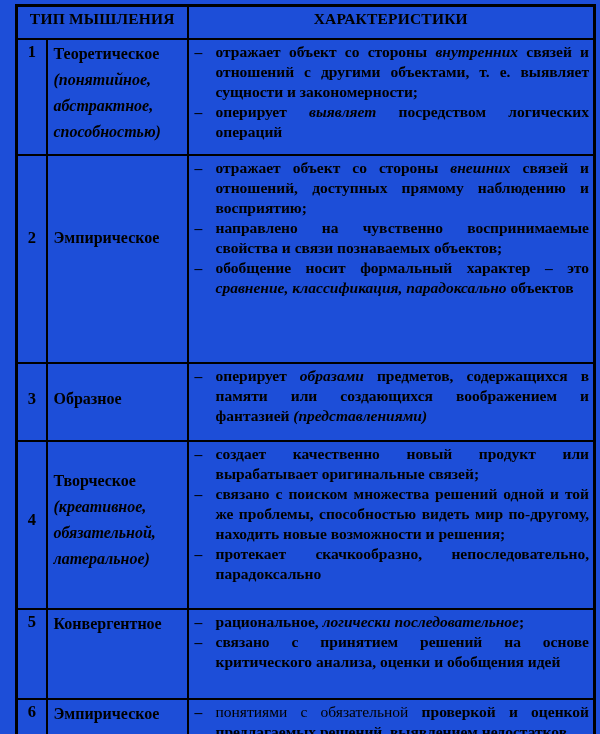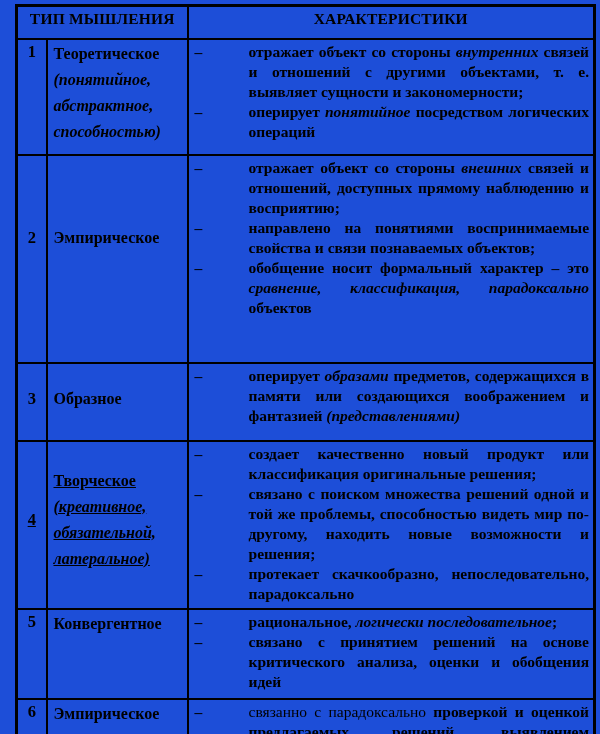--- a/index.html
+++ b/index.html
@@ -63,37 +63,36 @@
     font-weight: bold;
     font-size: 16px;
     line-height: 26px;
     padding: 1px 3px 1px 6px;
   }
   .type-subtitle { font-style: italic; }
 
   
   .row-2 .num-cell, .row-2 .name-cell { vertical-align: middle; padding-bottom: 44px; }
   .row-3 .num-cell, .row-3 .name-cell { vertical-align: middle; padding-bottom: 8px;  }
-  .row-4 .num-cell, .row-4 .name-cell { vertical-align: middle; padding-bottom: 12px; text-decoration: underline; }
+  .row-4 .num-cell, .row-4 .name-cell { vertical-align: middle; padding-bottom: 12px; }
 
   .chars-cell {
     font-size: 15.5px;
     font-weight: bold;
     line-height: 20px;
     padding: 2px 4px 2px 6px;
   }
   .ci { display: flex; }
   .dash {
     flex: 0 0 21px;
     text-align: left;
   }
   .txt {
     flex: 1 1 auto;
     text-align: justify;
-    margin-left: 33px;
   }
   .it { font-style: italic; }
   .lt { font-weight: normal; }
 </style>
 </head>
 <body>
 
 <div class="page">
   <table class="tt">
     <colgroup>
@@ -114,37 +113,37 @@
             <div class="type-name">Теоретическое</div>
             <div class="type-subtitle">(понятийное, абстрактное, способностью)</div>
           </td>
           <td class="chars-cell">
             <div class="ci">
               <span class="dash">–</span>
               <span class="txt"><span class="">отражает объект со стороны </span><span class="it">внутренних</span><span class=""> связей и отношений с другими объектами, т. е. выявляет сущности и закономерности;</span></span>
             </div>
             <div class="ci">
               <span class="dash">–</span>
-              <span class="txt"><span class="">оперирует </span><span class="it">понятийное</span><span class=""> посредством логических операций</span></span>
+              <span class="txt"><span class="">оперирует </span><span class="it">выявляет</span><span class=""> посредством логических операций</span></span>
             </div>
           </td>
         </tr>
         <tr class="row-2">
           <td class="num-cell">2</td>
           <td class="name-cell">
             <div class="type-name">Эмпирическое</div>
           </td>
           <td class="chars-cell">
             <div class="ci">
               <span class="dash">–</span>
               <span class="txt"><span class="">отражает объект со стороны </span><span class="it">внешних</span><span class=""> связей и отношений, доступных прямому наблюдению и восприятию;</span></span>
             </div>
             <div class="ci">
               <span class="dash">–</span>
-              <span class="txt"><span class="">направлено на понятиями воспринимаемые свойства и связи познаваемых объектов;</span></span>
+              <span class="txt"><span class="">направлено на чувственно воспринимаемые свойства и связи познаваемых объектов;</span></span>
             </div>
             <div class="ci">
               <span class="dash">–</span>
               <span class="txt"><span class="">обобщение носит формальный характер – это </span><span class="it">сравнение, классификация, парадоксально</span><span class=""> объектов</span></span>
             </div>
           </td>
         </tr>
         <tr class="row-3">
           <td class="num-cell">3</td>
           <td class="name-cell">
@@ -159,21 +158,21 @@
         </tr>
         <tr class="row-4">
           <td class="num-cell">4</td>
           <td class="name-cell">
             <div class="type-name">Творческое</div>
             <div class="type-subtitle">(креативное, обязательной, латеральное)</div>
           </td>
           <td class="chars-cell">
             <div class="ci">
               <span class="dash">–</span>
-              <span class="txt"><span class="">создает качественно новый продукт или классификация оригинальные решения;</span></span>
+              <span class="txt"><span class="">создает качественно новый продукт или вырабатывает оригинальные связей;</span></span>
             </div>
             <div class="ci">
               <span class="dash">–</span>
               <span class="txt"><span class="">связано с поиском множества решений одной и той же проблемы, способностью видеть мир по-другому, находить новые возможности и решения;</span></span>
             </div>
             <div class="ci">
               <span class="dash">–</span>
               <span class="txt"><span class="">протекает скачкообразно, непоследовательно, парадоксально</span></span>
             </div>
           </td>
@@ -195,19 +194,19 @@
           </td>
         </tr>
         <tr class="row-6">
           <td class="num-cell">6</td>
           <td class="name-cell">
             <div class="type-name">Эмпирическое</div>
           </td>
           <td class="chars-cell">
             <div class="ci">
               <span class="dash">–</span>
-              <span class="txt"><span class="lt">связанно с парадоксально </span><span class="">проверкой и оценкой предлагаемых решений, выявлением недостатков</span></span>
+              <span class="txt"><span class="lt">понятиями с обязательной </span><span class="">проверкой и оценкой предлагаемых решений, выявлением недостатков</span></span>
             </div>
           </td>
         </tr>
       </tbody>
   </table>
 </div>
 
 </body></html>

